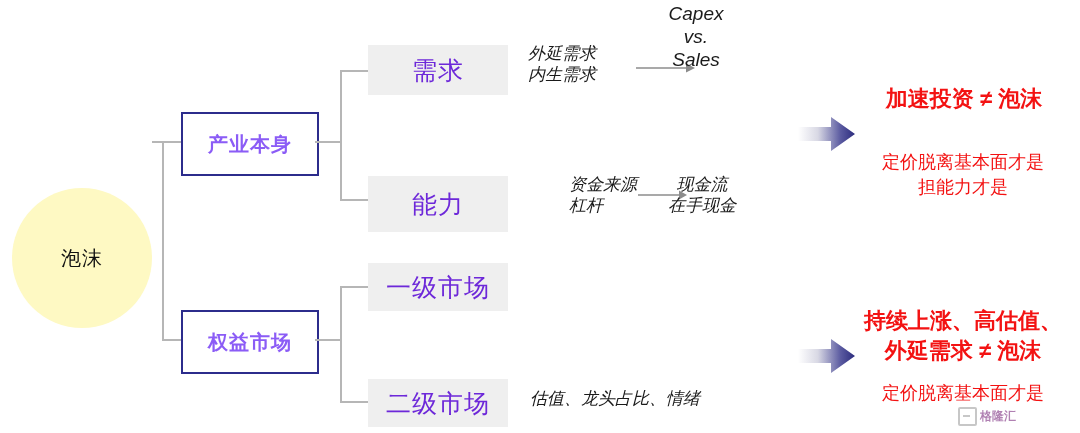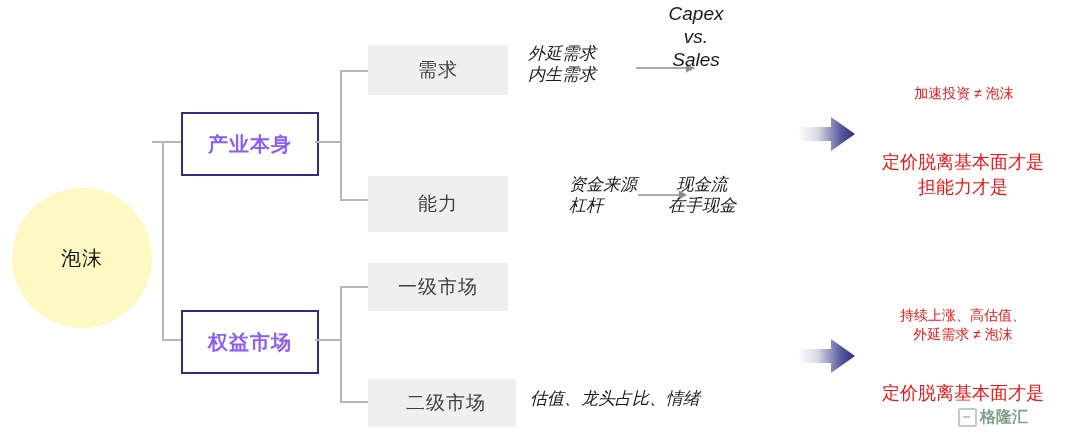--- a/index.html
+++ b/index.html
@@ -53,28 +53,28 @@
   #box-equity   { left: 181px; top: 310px; width: 134px; height: 60px; }
 
   
   .gray-box {
     background: #efefef;
     display: flex;
     align-items: center;
     justify-content: center;
   }
   .gray-box .lbl {
-    font-size: 19px;
-    color: #404040;
+    font-size: 25px;
+    color: #6d28d9;
     letter-spacing: 1px;
   }
   #box-demand     { left: 368px; top: 45px;  width: 140px; height: 50px; }
   #box-capacity   { left: 368px; top: 176px; width: 140px; height: 56px; }
   #box-primary    { left: 368px; top: 263px; width: 140px; height: 48px; }
-  #box-secondary  { left: 368px; top: 379px; width: 140px; height: 48px; padding-left: 8px; }
+  #box-secondary  { left: 368px; top: 379px; width: 140px; height: 48px; }
 
   
   .ln-v { background: #b6b6b6; width: 2px; }
   .ln-h { background: #b6b6b6; height: 2px; }
 
   
   .anno {
     font-style: italic;
     color: #1a1a1a;
     line-height: 1.22;
@@ -98,21 +98,21 @@
   #arrow-top    { left: 798px; top: 114px; }
   #arrow-bottom { left: 798px; top: 336px; }
 
   
   .concl {
     color: #f31212;
     text-align: center;
     line-height: 1.38;
     white-space: pre-line;
   }
-  .concl-strong { font-weight: normal; font-size: 14px; }
+  .concl-strong { font-weight: bold; font-size: 22px; }
   .concl-plain  { font-size: 18px; }
 
   #concl-top-head    { left: 858px; top: 84px;  width: 212px; }
   #concl-top-body    { left: 852px; top: 150px; width: 222px; }
   #concl-bot-head    { left: 852px; top: 306px; width: 222px; }
   #concl-bot-body    { left: 852px; top: 381px; width: 222px; }
 
   
   #watermark {
     left: 958px; top: 407px;
@@ -124,21 +124,21 @@
     border: 2px solid #9a9a9a;
     border-radius: 2px;
     position: relative;
   }
   #watermark .mark-box::after {
     content: "";
     position: absolute; left: 3px; top: 6px;
     width: 7px; height: 2px; background: #9a9a9a;
   }
   #watermark .mark-text {
-    font-size: 16px; font-weight: bold; color: #14532d;
+    font-size: 12px; font-weight: bold; color: #701a75;
     letter-spacing: 0px;
   }
 </style>
 </head>
 <body>
 
 <div id="canvas">
 
   <div class="abs root-circle">
     <span class="lbl">泡沫</span>

